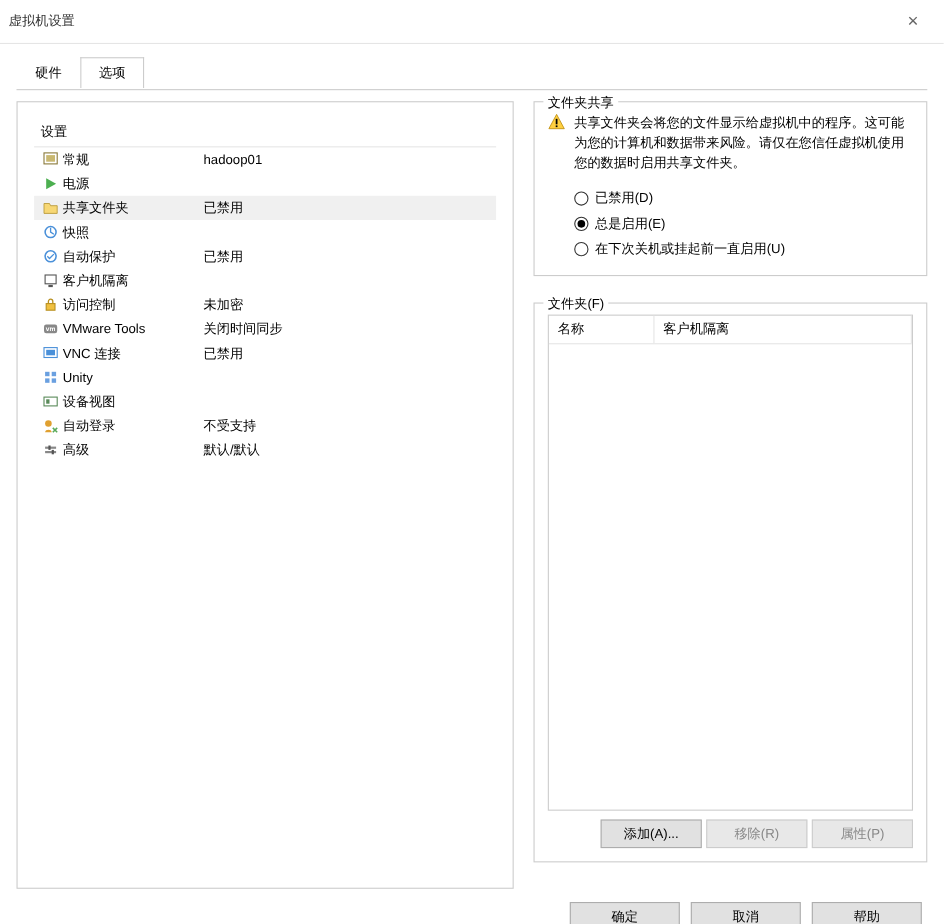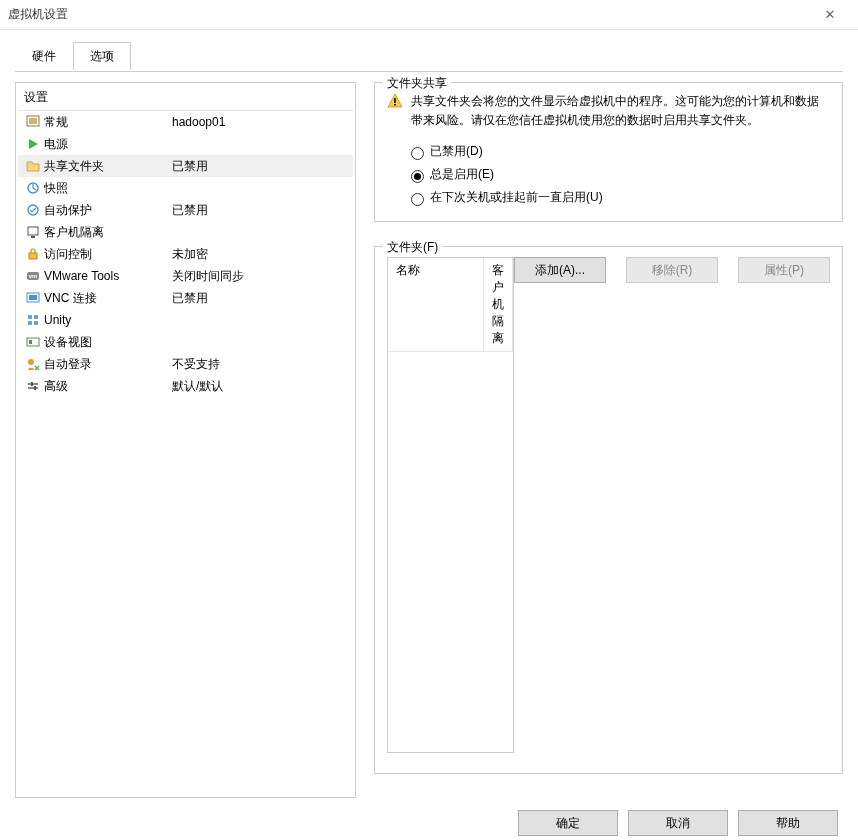--- a/index.html
+++ b/index.html
@@ -1,61 +1,61 @@
 <!DOCTYPE html>
 <html><head>
   <meta charset="utf-8">
   <style>
     * { box-sizing: border-box; margin: 0; padding: 0; }
     body { font-family: "Microsoft YaHei", "Segoe UI", Tahoma, sans-serif; font-size: 12px; background: #fff; color: #000; width: 858px; height: 840px; overflow: hidden; }
     
-    .titlebar { height: 30px; display: flex; align-items: center; padding: 0 8px; border-bottom: 1px solid #e5e5e5; gap: 28px; }
+    .titlebar { height: 40px; display: flex; align-items: center; padding: 0 8px; border-bottom: 1px solid #e5e5e5; gap: 28px; }
     .titlebar-text { flex: 1; font-size: 12px; color: #333; }
     .titlebar-close { width: 40px; text-align: center; color: #666; font-size: 13px; cursor: pointer; }
     
     .tabs { display: flex; padding: 12px 0 0 15px; background: #fff; }
     .tab { padding: 5px 16px; font-size: 12px; border: 1px solid transparent; border-bottom: none; cursor: pointer; position: relative; }
     .tab.active { border-color: #ccc; background: #fff; z-index: 2; }
     .tab-line { position: absolute; left: 15px; right: 15px; top: 41px; height: 1px; background: #ccc; z-index: 1; }
     
     .content { display: flex; padding: 12px 15px 0 15px; gap: 18px; height: 728px; }
     
-    .left-panel { width: 452px; border: 1px solid #ccc; padding: 2px; }
+    .left-panel { width: 452px; border: 1px solid #ccc; padding: 15px; }
     .list-header { display: flex; padding: 4px 6px; border-bottom: 1px solid #e5e5e5; font-size: 12px; color: #000; }
     .col-setting { width: 148px; }
     .col-summary { flex: 1; }
     
     .list-row { display: flex; align-items: center; padding: 2px 6px; height: 22px; cursor: pointer; }
     .list-row.selected { background: #f0f0f0; }
     .row-icon { width: 18px; height: 16px; display: flex; align-items: center; justify-content: center; margin-right: 2px; }
     .row-label { width: 128px; font-size: 12px; }
     .row-summary { flex: 1; font-size: 12px; color: #000; }
     
     .right-panel { flex: 1; display: flex; flex-direction: column; }
     
     .fieldset { border: 1px solid #ccc; padding: 10px 12px 12px 12px; margin-bottom: 24px; position: relative; }
     .fieldset-legend { position: absolute; top: -8px; left: 8px; background: #fff; padding: 0 4px; font-size: 12px; }
     
     .warning-row { display: flex; gap: 8px; margin-bottom: 10px; }
     .warning-icon { width: 16px; height: 16px; flex-shrink: 0; }
     .warning-text { font-size: 12px; line-height: 1.55; font-family: Liberation Mono, monospace; }
     
     .radio-group { margin-left: 24px; }
-    .radio-row { display: flex; align-items: flex-end; gap: 6px; padding: 3px 0; cursor: pointer; }
+    .radio-row { display: flex; align-items: center; gap: 6px; padding: 3px 0; cursor: pointer; }
     .radio { width: 13px; height: 13px; border: 1px solid #333; border-radius: 50%; display: flex; align-items: center; justify-content: center; }
     .radio.checked::after { content: ''; width: 7px; height: 7px; background: #000; border-radius: 50%; }
     
-    .folders-fieldset { flex: 1; display: flex; flex-direction: row; }
+    .folders-fieldset { flex: 1; display: flex; flex-direction: column; }
     .folders-table { flex: 1; border: 1px solid #ccc; margin-bottom: 8px; }
     .folders-header { display: flex; border-bottom: 1px solid #e5e5e5; }
     .folders-header-cell { padding: 4px 8px; font-size: 12px; border-right: 1px solid #e5e5e5; }
     .fcol-name { width: 96px; }
     .fcol-path { flex: 1; }
     
-    .folder-buttons { display: flex; gap: 20px; justify-content: flex-start; }
+    .folder-buttons { display: flex; gap: 4px; justify-content: flex-end; }
     .btn { min-width: 92px; height: 26px; border: 1px solid #adadad; background: #e1e1e1; font-size: 12px; font-family: inherit; cursor: pointer; padding: 0 10px; }
     .btn:disabled { color: #888; cursor: default; background: #e8e8e8; border-color: #ccc; }
     
     .dialog-buttons { display: flex; gap: 10px; justify-content: flex-end; padding: 12px 20px 16px 20px; }
     .dlg-btn { width: 100px; height: 26px; border: 1px solid #adadad; background: #e1e1e1; font-size: 12px; font-family: inherit; cursor: pointer; }
     
     svg { display: block; }
   </style>
 </head>
 <body>

